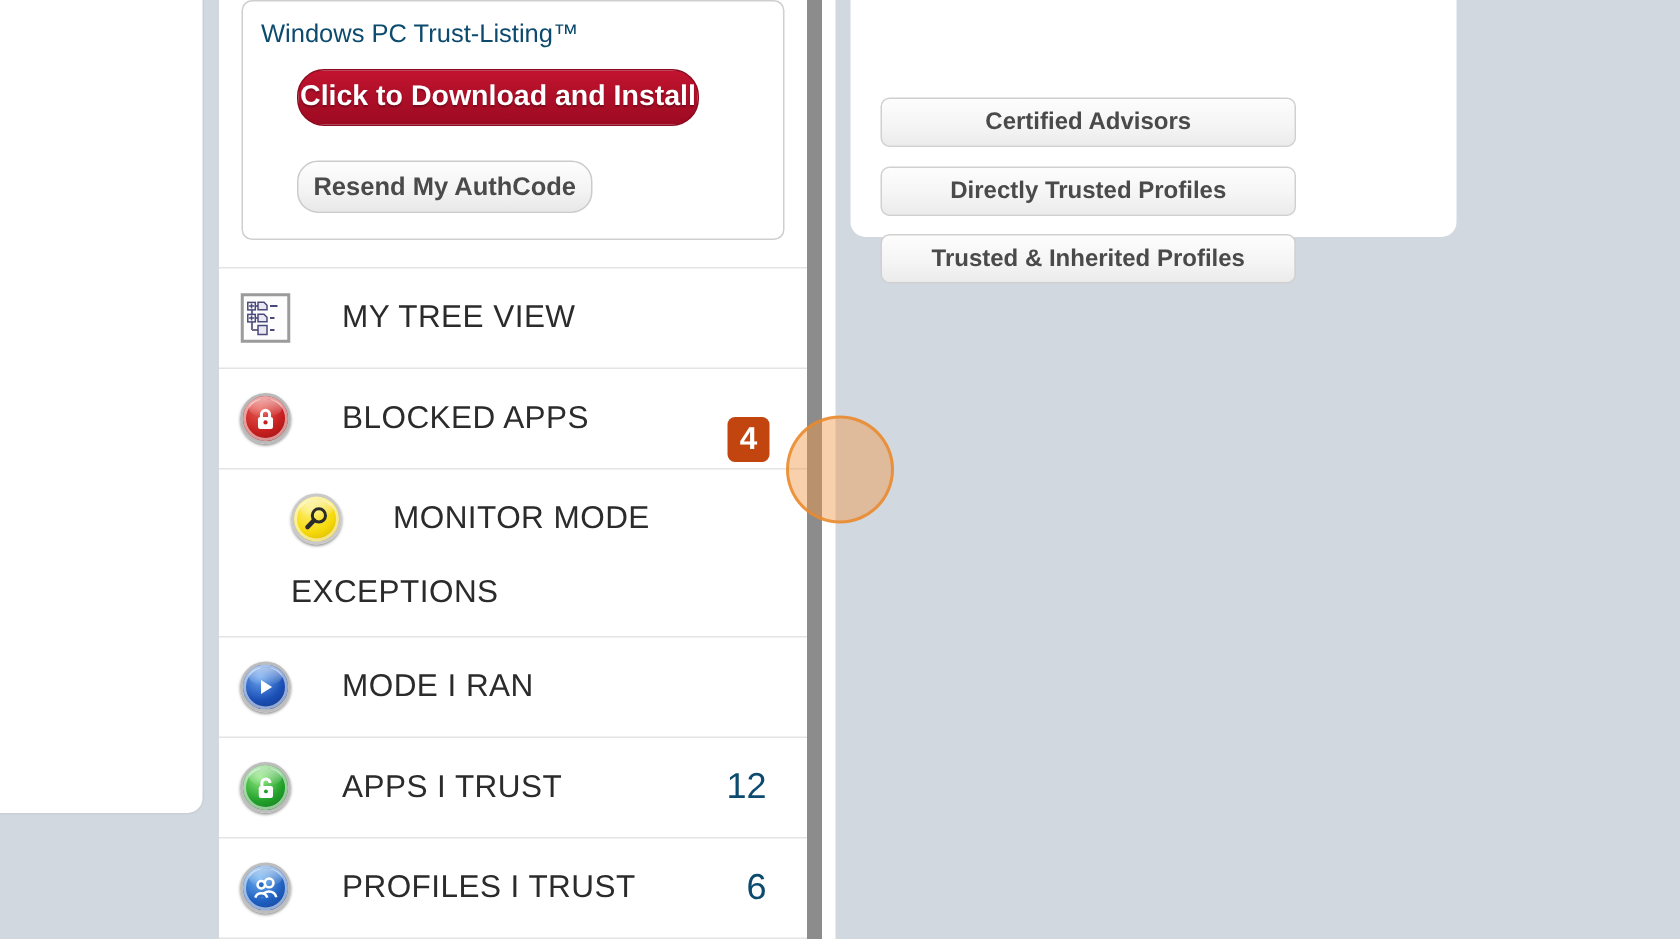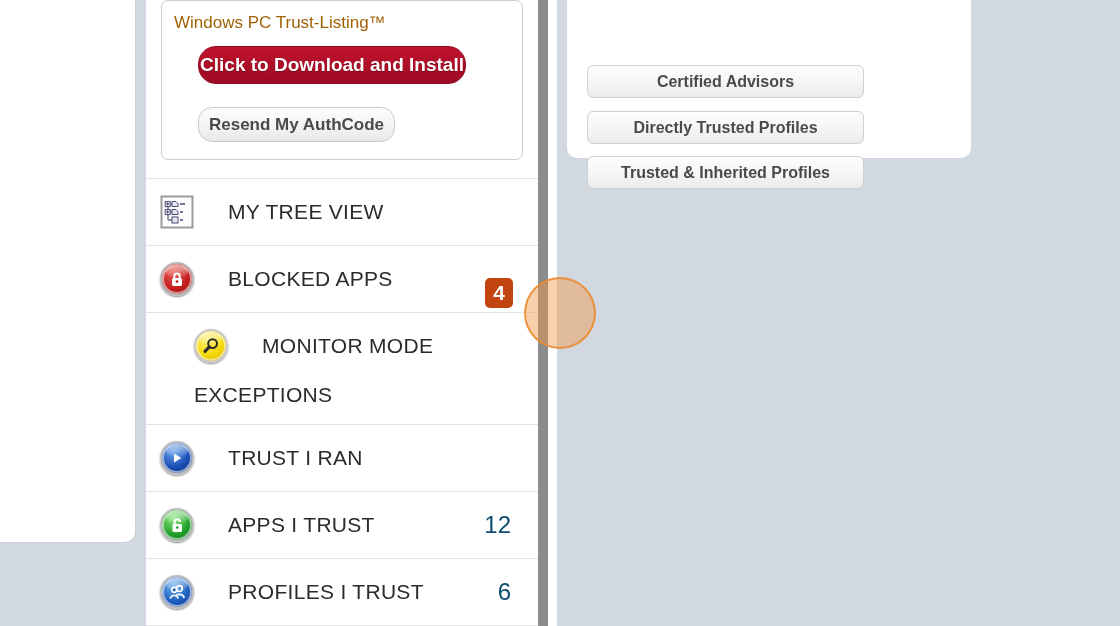--- a/index.html
+++ b/index.html
@@ -28,21 +28,21 @@
   }
   .promo-card {
     position: absolute; left: 15px; top: 60px;
     width: 362px; height: 160px;
     background: #ffffff;
     border: 1px solid #cfcfcf;
     border-radius: 7px;
   }
   .promo-title {
     position: absolute; left: 12px; top: 12px;
-    font-size: 17px; color: #a16207;
+    font-size: 17px; color: #0c4a6e;
     white-space: nowrap;
   }
   .dl-btn {
     position: absolute; left: 36px; top: 45px;
     width: 268px; height: 38px;
     background: linear-gradient(to bottom, #c21330 0%, #ae0f28 50%, #9d0a22 100%);
     border: 1px solid #8d0a20;
     border-radius: 18px;
     color: #ffffff; font-size: 19px; font-weight: bold;
     display: flex; align-items: center; justify-content: center;
@@ -241,21 +241,21 @@
 
       <div class="menu-row">
         <div class="row-head">
           <span class="menu-icon">
             <span class="orb orb-blue">
               <svg width="16" height="16" viewBox="0 0 16 16" aria-hidden="true" style="position:relative;z-index:2">
                 <path d="M5 3.4 L12.4 8 L5 12.6 Z" fill="#ffffff"></path>
               </svg>
             </span>
           </span>
-          <span class="menu-label">TRUST I RAN</span>
+          <span class="menu-label">MODE I RAN</span>
         </div>
       </div>
 
       <div class="menu-row">
         <div class="row-head">
           <span class="menu-icon">
             <span class="orb orb-green">
               <svg width="18" height="18" viewBox="0 0 18 18" aria-hidden="true" style="position:relative;z-index:2">
                 <rect x="4.5" y="8" width="9.5" height="8" rx="1.5" fill="#fff"></rect>
                 <path d="M6.6 8 V6 a2.7 2.7 0 0 1 5.4 0" stroke="#fff" stroke-width="2" fill="none"></path>

